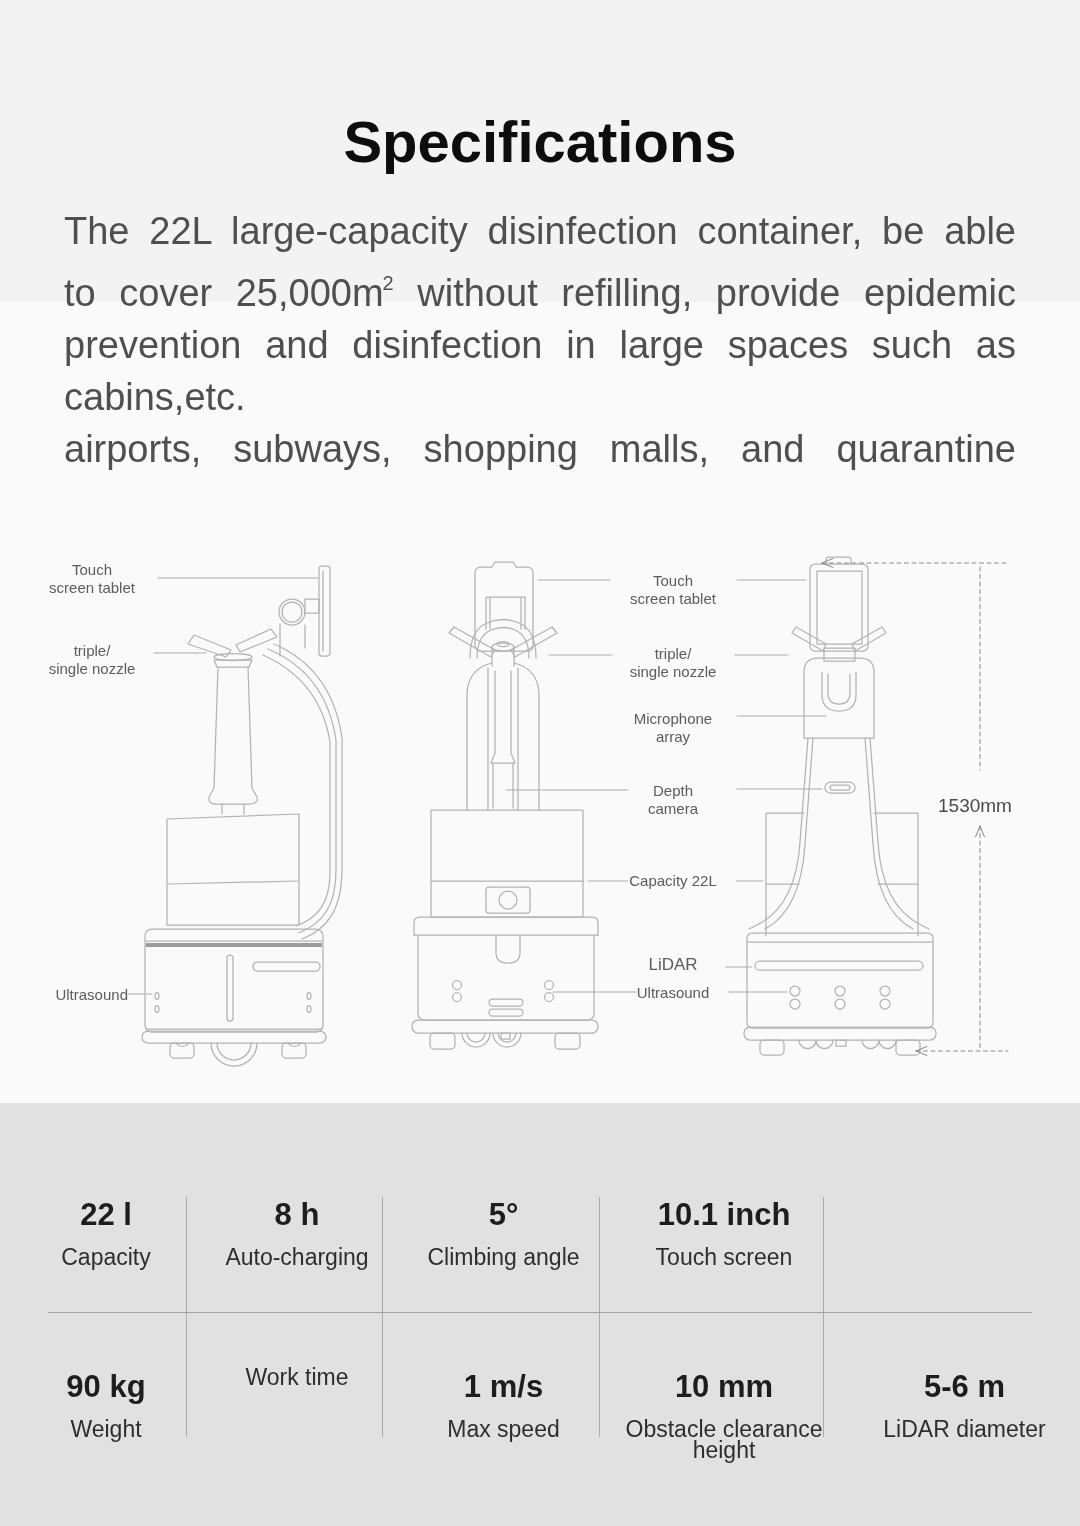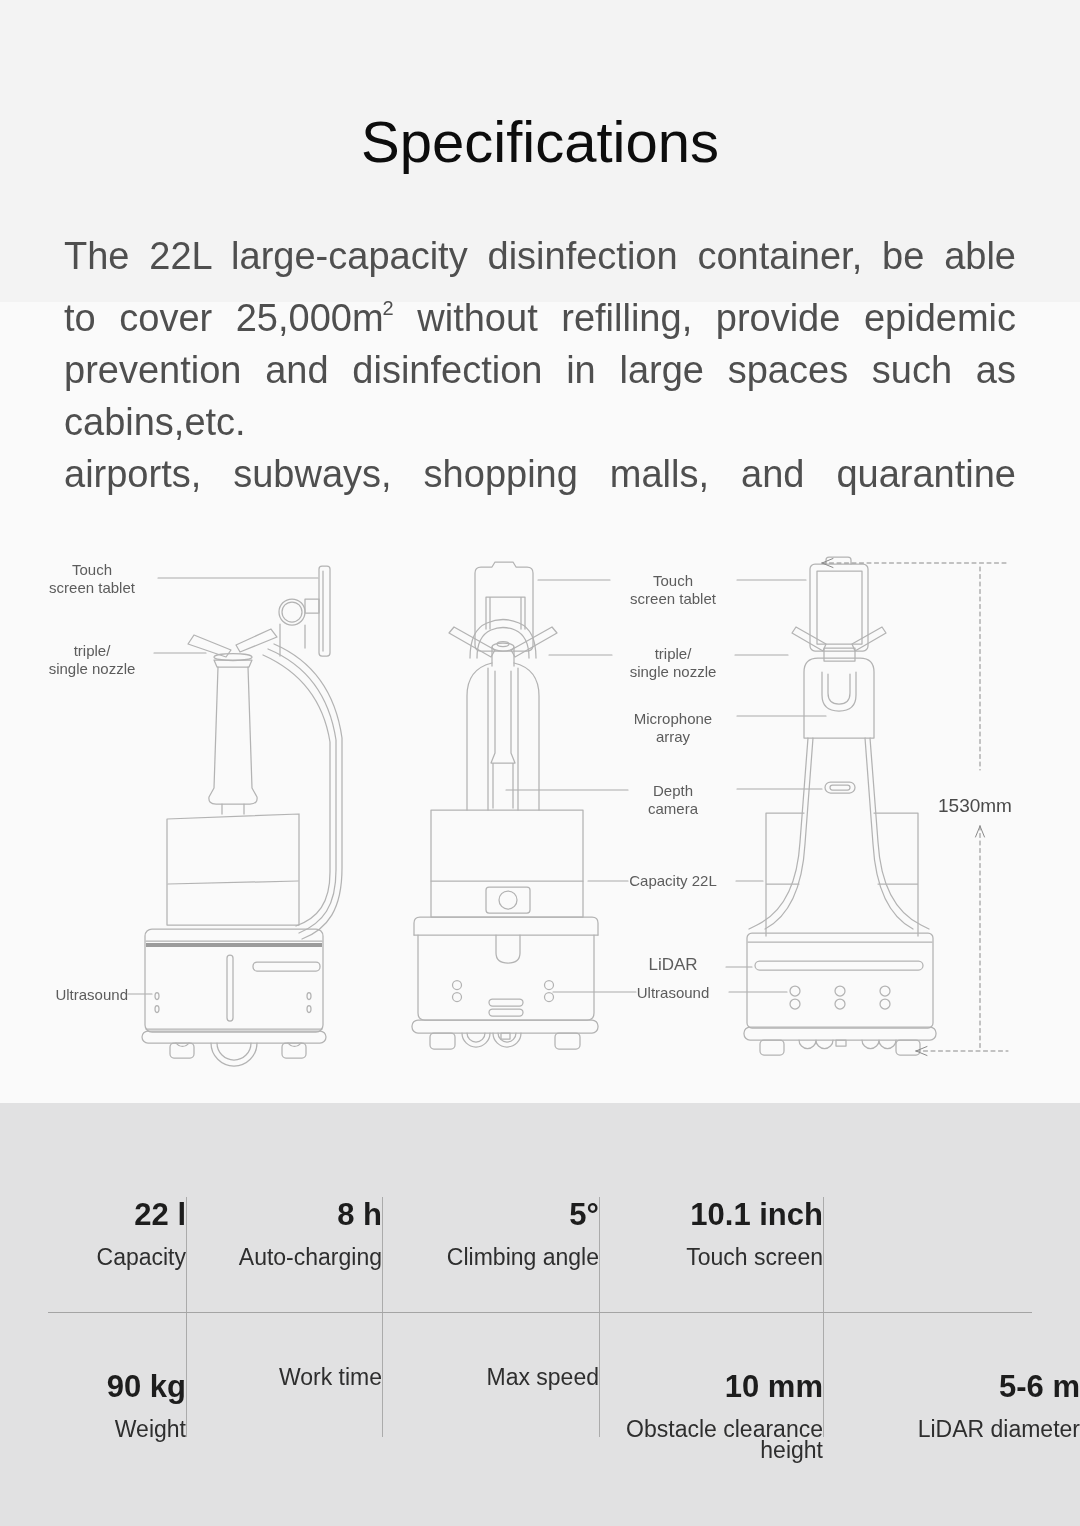--- a/index.html
+++ b/index.html
@@ -9,24 +9,24 @@
     font-family:"Liberation Sans", sans-serif;
     background:linear-gradient(to bottom,
       #f3f3f3 0px,#f3f3f3 302px,
       #fafafa 302px,#fafafa 1103px,
       #e1e1e2 1103px,#e1e1e2 100%);
     overflow:hidden;
   }
   .title{
     position:absolute;top:110px;left:0;width:1080px;
     text-align:center;font-size:58px;line-height:64px;
-    font-weight:400;color:#0d0d0d;
+    font-weight:700;color:#0d0d0d;
   }
   .intro{
-    position:absolute;top:230px;left:64px;width:952px;
+    position:absolute;top:205px;left:64px;width:952px;
     font-size:38px;line-height:52px;color:#4f4f4f;
   }
   .intro .line{text-align:justify;text-align-last:justify;}
   .intro .line.last{text-align-last:left;}
   .sup{font-size:20px;vertical-align:16px;margin-left:-1px;}
   .diagram{position:absolute;top:540px;left:0;width:1080px;height:563px;}
   .diagram svg{position:absolute;top:0;left:0;}
   .co{
     position:absolute;color:#5c5c5c;font-size:15px;line-height:17.5px;
     text-align:center;
@@ -35,21 +35,21 @@
   .co.right{text-align:right;}
   .co.lg{font-size:17px;}
   .dim{
     position:absolute;left:938px;top:255px;
     font-size:19px;color:#4a4a4a;
   }
   .spec-row{
     position:absolute;left:0;width:1080px;
     display:grid;grid-template-columns:186px 196px 217px 224px 257px;
   }
-  .cell{text-align:right;margin-left:26px;}
+  .cell{text-align:center;margin-left:26px;}
   .val{
     font-size:31px;font-weight:600;color:#1d1d1d;
     line-height:44px;margin-top:8px;
   }
   .lab{font-size:23px;color:#2e2e2e;line-height:21px;margin-top:10px;}
   .vdiv{position:absolute;top:1197px;width:1px;height:240px;background:#ababab;}
   .hrule{position:absolute;top:1312px;left:48px;width:984px;height:1px;background:#a4a4a4;}
 </style>
 </head>
 <body>
@@ -271,20 +271,21 @@
 
     <div class="spec-row" style="top:1357px">
       <div class="cell">
         <div class="val">90 kg</div>
         <div class="lab">Weight</div>
       </div>
       <div class="cell">
         <div class="lab">Work time</div>
       </div>
       <div class="cell">
+        <div class="val">1 m/s</div>
         <div class="lab">Max speed</div>
       </div>
       <div class="cell">
         <div class="val">10 mm</div>
         <div class="lab">Obstacle clearance height</div>
       </div>
       <div class="cell">
         <div class="val">5-6 m</div>
         <div class="lab">LiDAR diameter</div>
       </div>

